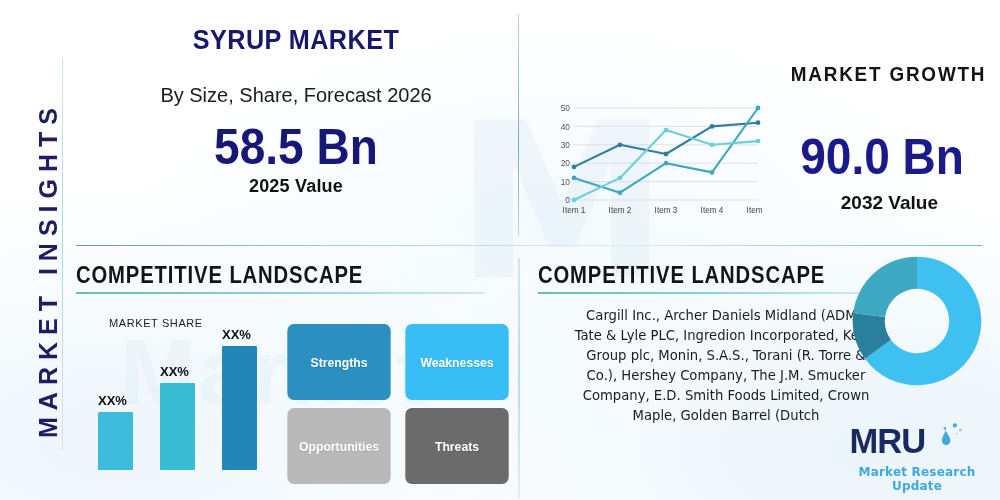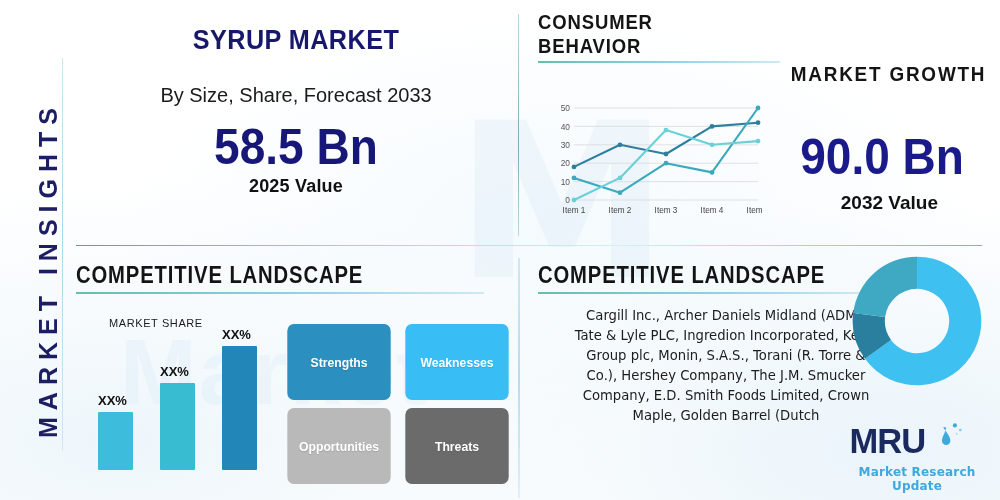--- a/index.html
+++ b/index.html
@@ -259,34 +259,30 @@
 
   <div class="rail-label">MARKET INSIGHTS</div>
   <div class="rail-line"></div>
 
   <div class="h-divider"></div>
   <div class="v-divider-top"></div>
   <div class="v-divider-bot"></div>
 
   <div class="q-tl">
     <div class="main-title">SYRUP MARKET</div>
-    <div class="subtitle">By Size, Share, Forecast 2033</div>
+    <div class="subtitle">By Size, Share, Forecast 2026</div>
     <div class="kpi-row">
       <div class="kpi">
         <div class="kpi-num">58.5 Bn</div>
         <div class="kpi-lbl">2025 Value</div>
       </div>
     </div>
   </div>
 
   <div class="q-tr">
-    <div style="width:242px;">
-      <div class="sec-head">CONSUMER BEHAVIOR</div>
-      <div class="sec-underline"></div>
-    </div>
 
     <div class="growth-title">MARKET GROWTH</div>
     <div class="growth-num">90.0 Bn</div>
     <div class="growth-lbl">2032 Value</div>
 
     <svg class="linechart" viewBox="0 0 214 122">
       <g id="lc-grid">
           <line x1="26" y1="98" x2="210" y2="98" stroke="#d9d9d9" stroke-width="0.8"></line>
           <line x1="26" y1="79.6" x2="210" y2="79.6" stroke="#d9d9d9" stroke-width="0.8"></line>
           <line x1="26" y1="61.199999999999996" x2="210" y2="61.199999999999996" stroke="#d9d9d9" stroke-width="0.8"></line>

